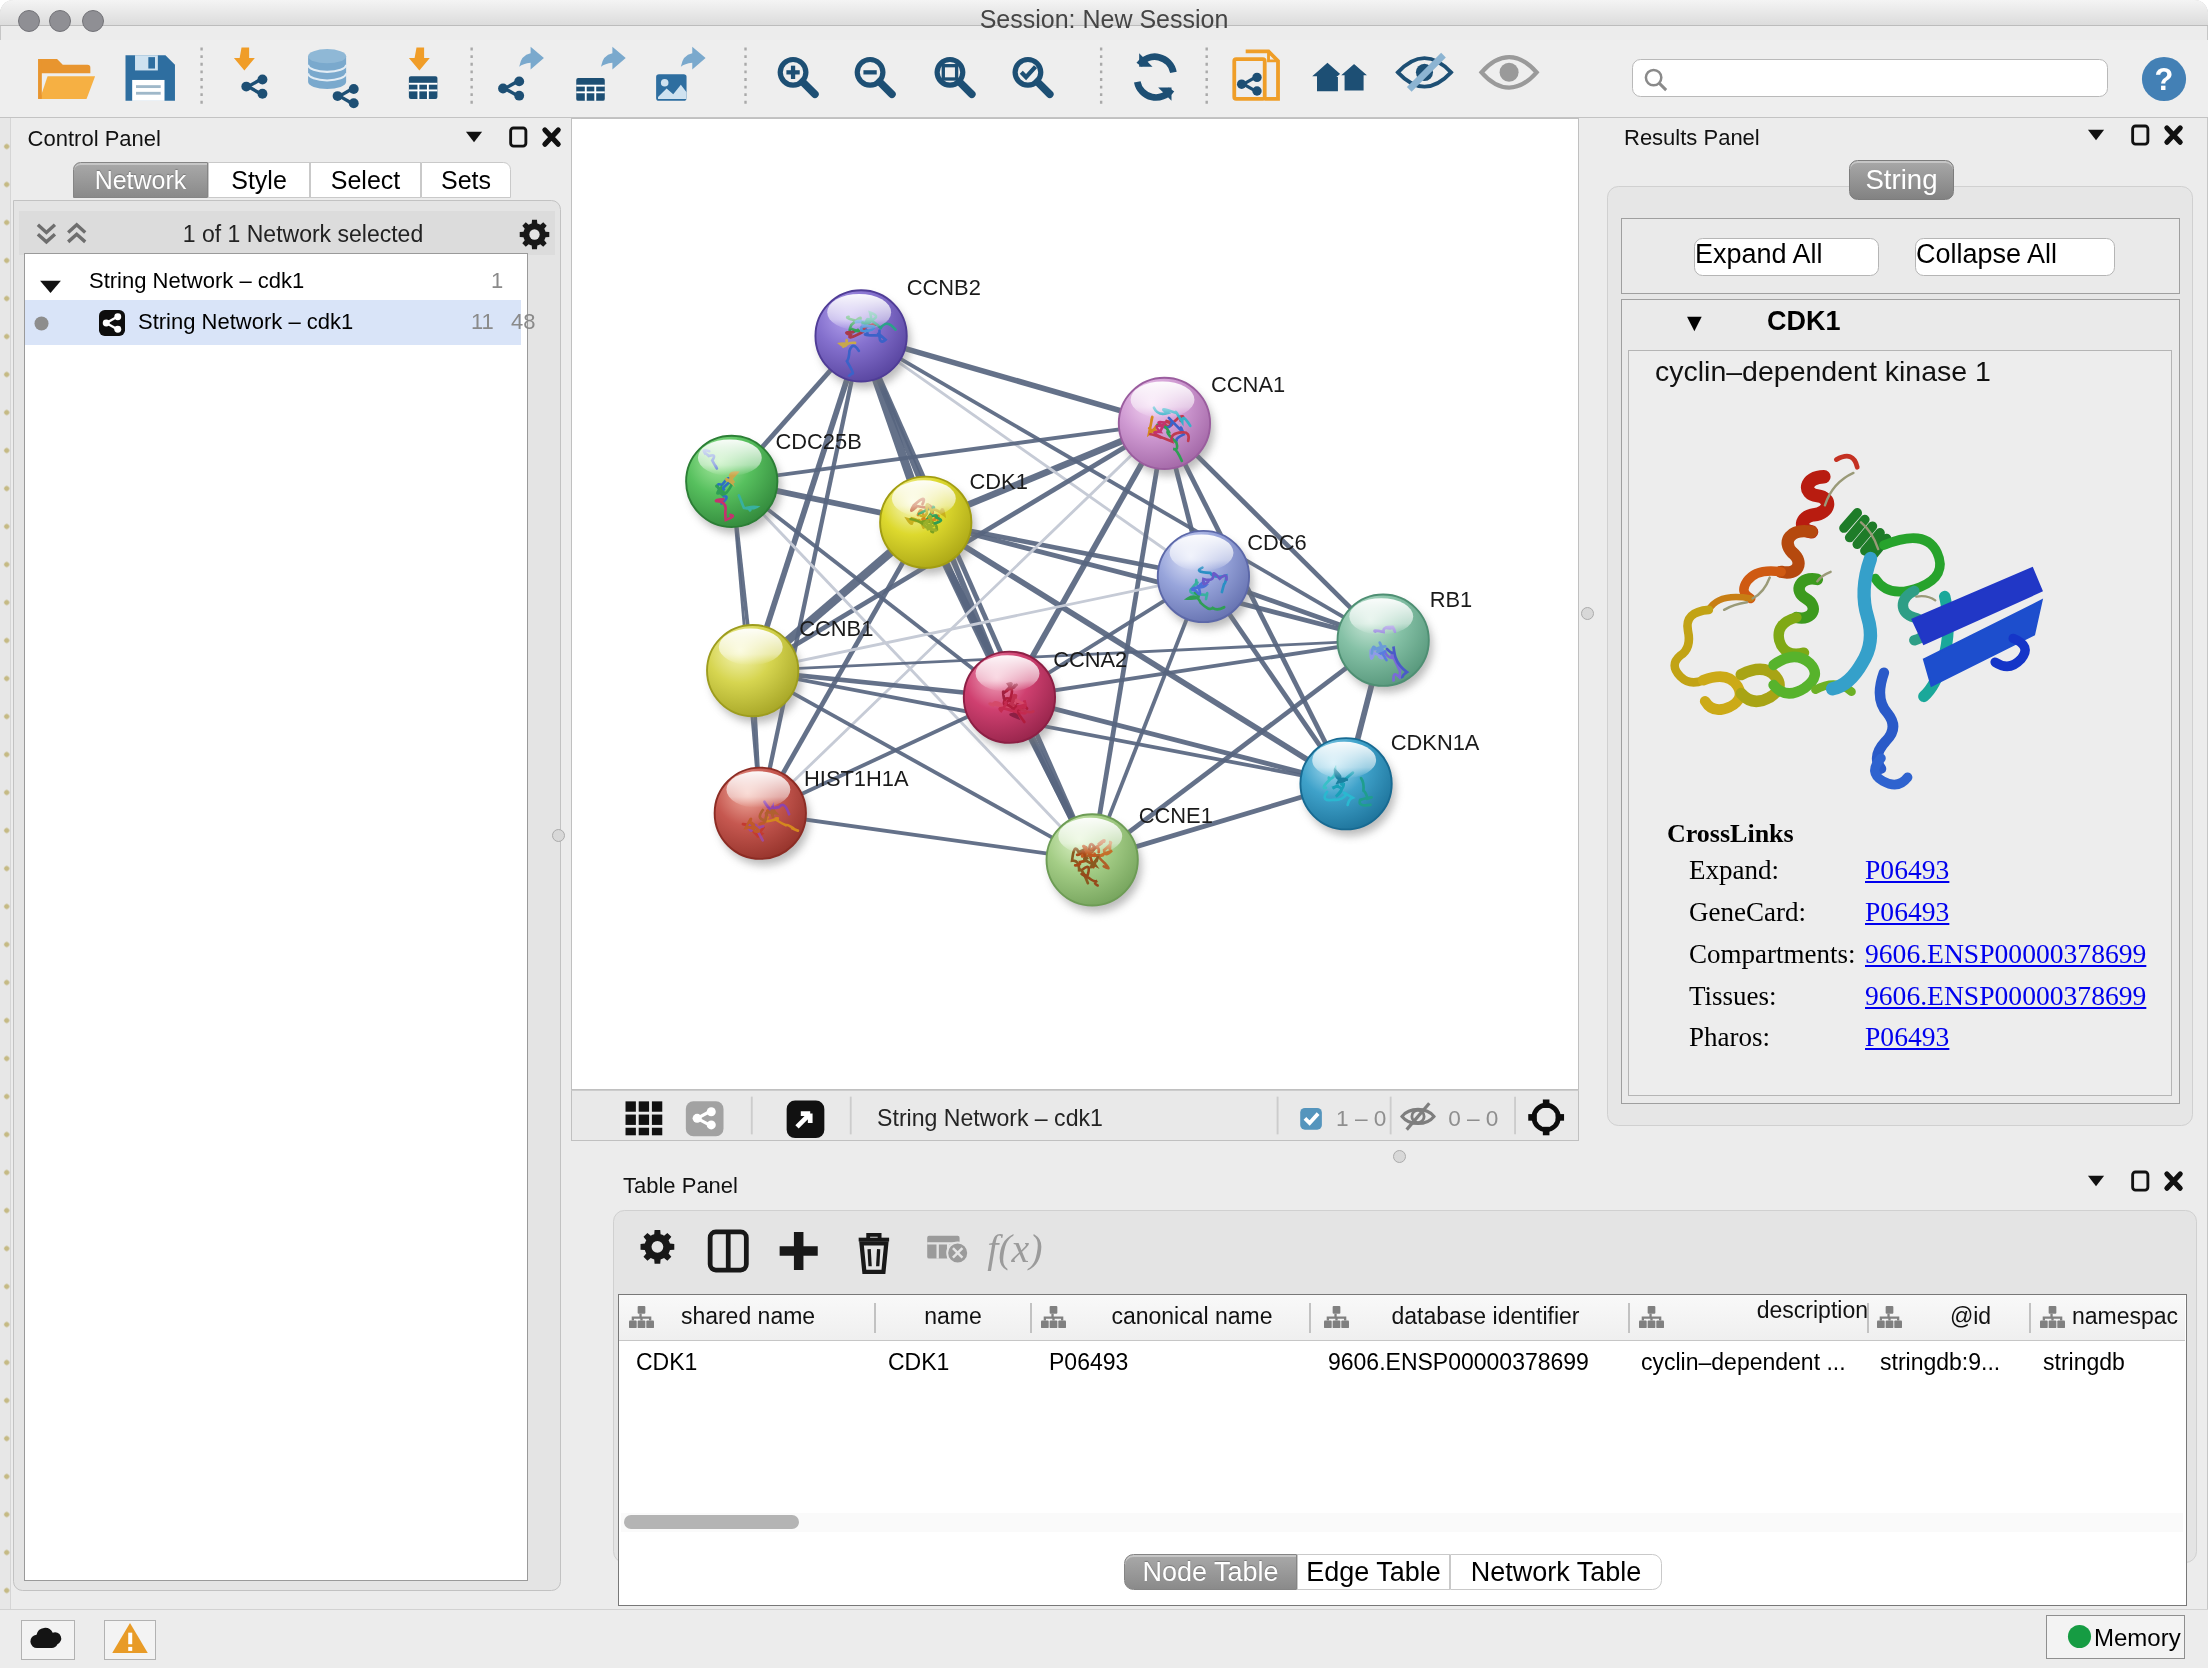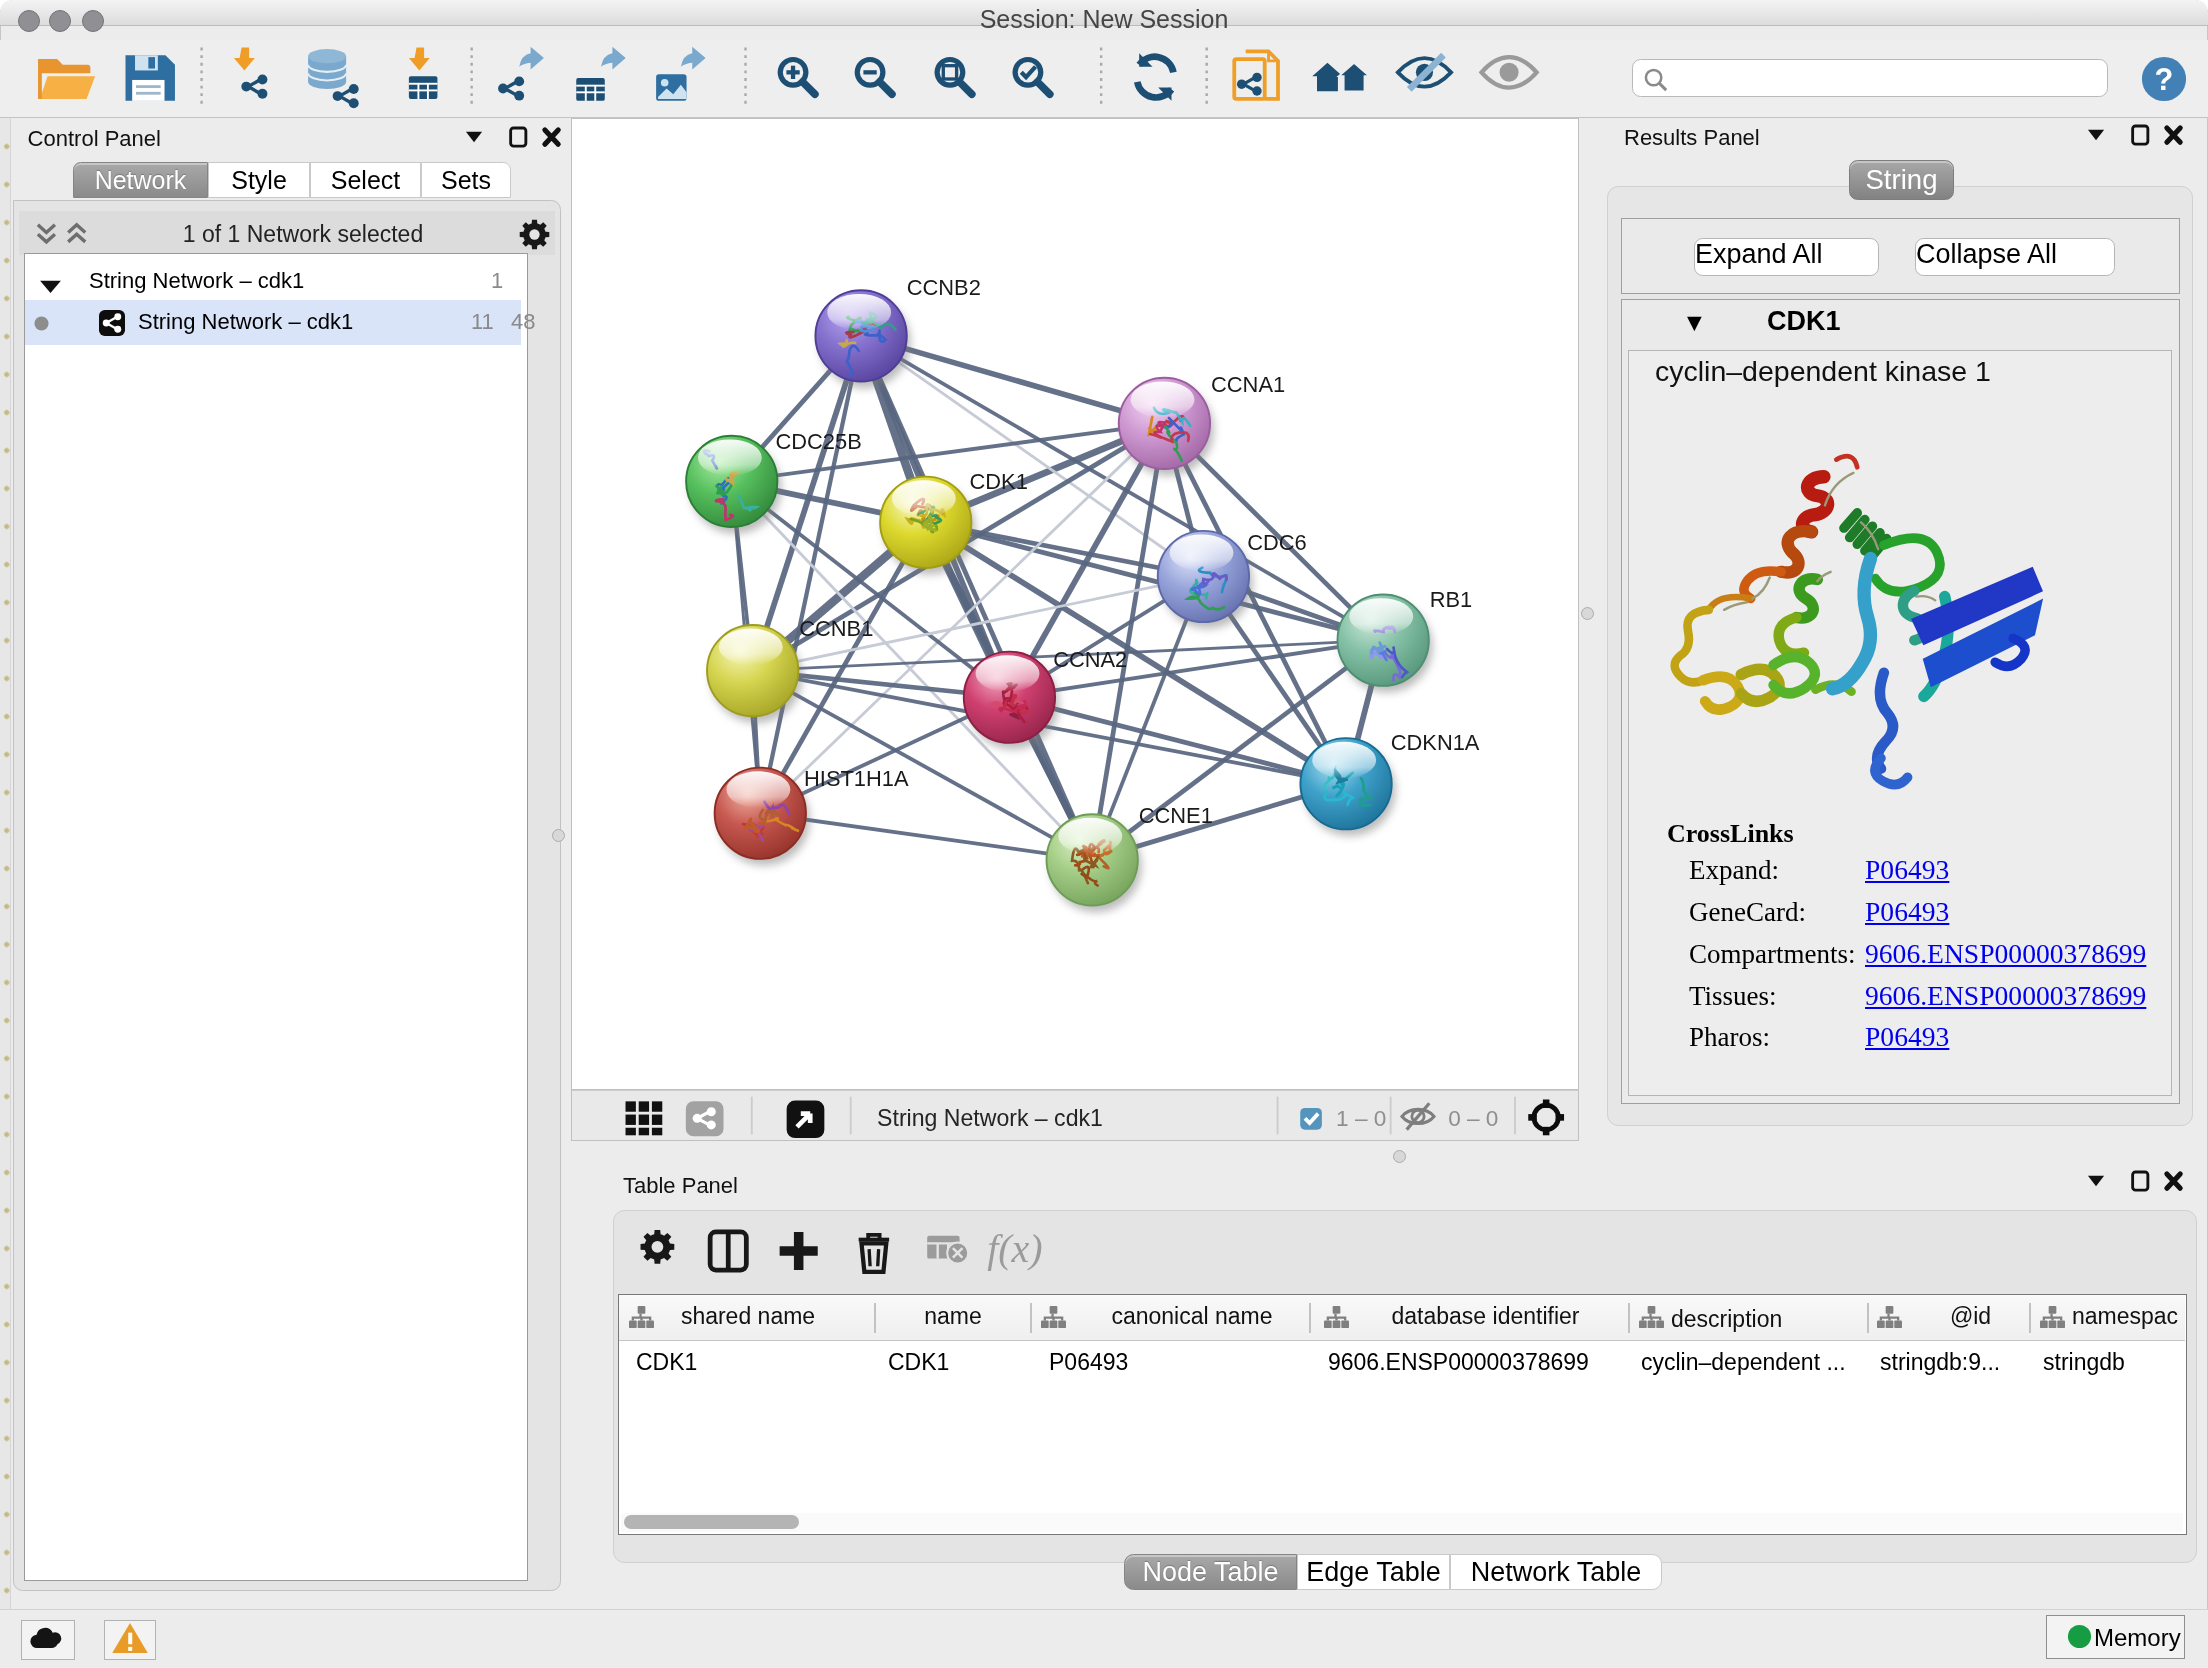--- a/index.html
+++ b/index.html
@@ -72,21 +72,21 @@
 #rp-desc { left:1655px; top:355px; font-size:28.5px; color:#111; }
 .serif { font-family:"Liberation Serif",serif; }
 #crosslinks { left:1667px; top:819px; font-size:26px; font-weight:bold; color:#000; }
 .clrow { position:absolute; left:1689px; font-size:27px; color:#000; }
 .cllink { position:absolute; left:1865px; font-size:27.6px; color:#0000ee; text-decoration:underline; }
 
 #tp-title { left:623px; top:1173px; }
 #tp-btns { left:2087px; top:1169px; }
 #tp-box { left:613px; top:1210px; width:1584px; height:353px; background:#e4e4e4;
   border:1px solid #d0d0d0; border-radius:11.4px; }
-#tp-table { left:618px; top:1294px; width:1569px; height:241px; background:#fff;
+#tp-table { left:618px; top:1294px; width:1569px; height:312px; background:#fff;
   border:1.9px solid #787878; }
 #tp-thead { position:absolute; left:0; top:0; width:1566px; height:46px;
   background:linear-gradient(#f9f9f9,#efefef); border-bottom:1.9px solid #c6c6c6; }
 .th { position:absolute; top:0; height:44px; font-size:23px; color:#111; }
 .thsep { position:absolute; top:7.6px; height:30px; width:1.9px; background:#c2c2c2; }
 .thico { position:absolute; top:10.5px; }
 .td { position:absolute; top:54px; font-size:23px; color:#000; }
 #tp-hscroll { position:absolute; left:1.9px; top:218px; width:1562px; height:19px; background:#fafafa; }
 #tp-hthumb { position:absolute; left:2.9px; top:1.9px; width:175px; height:14.3px; background:#b4b4b4; border-radius:7.6px; }
 #tp-tabs { left:1124px; top:1554px; }
@@ -922,21 +922,21 @@
           <rect x="9" y="0" width="8" height="8" rx="1"></rect>
           <rect x="0" y="15" width="8" height="8" rx="1"></rect>
           <rect x="9" y="15" width="8" height="8" rx="1"></rect>
           <rect x="18" y="15" width="8" height="8" rx="1"></rect>
           <path d="M12,8 v4 M4,15 v-3 h18 v3 M13,12 v3" stroke="#808080" stroke-width="2.4" fill="none"></path>
         </g>
       </svg>
     <div class="th" style="left:27px;  width:204px; text-align:center; padding-top:7.6px">shared name</div>
     <div class="th" style="left:256px; width:156px; text-align:center; padding-top:7.6px">name</div>
     <div class="th" style="left:455px; width:236px; text-align:center; padding-top:7.6px">canonical name</div>
-    <div class="th" style="left:1052px;width:197px; text-align:left; padding-top:11px">description</div>
+    <div class="th" style="left:1052px;width:197px; text-align:right; padding-top:2px">description</div>
     <div class="th" style="left:1291px;width:121px; text-align:center; padding-top:7.6px">@id</div>
     <div class="th" style="left:723px; width:287px; text-align:center; padding-top:7.6px">database identifier</div>
     <div class="th" style="left:1453px;width:171px; padding-top:7.6px">namespac</div>
     <div class="thsep" style="left:255px"></div>
     <div class="thsep" style="left:411px"></div>
     <div class="thsep" style="left:690px"></div>
     <div class="thsep" style="left:1009px"></div>
     <div class="thsep" style="left:1248px"></div>
     <div class="thsep" style="left:1410px"></div>
   </div>

